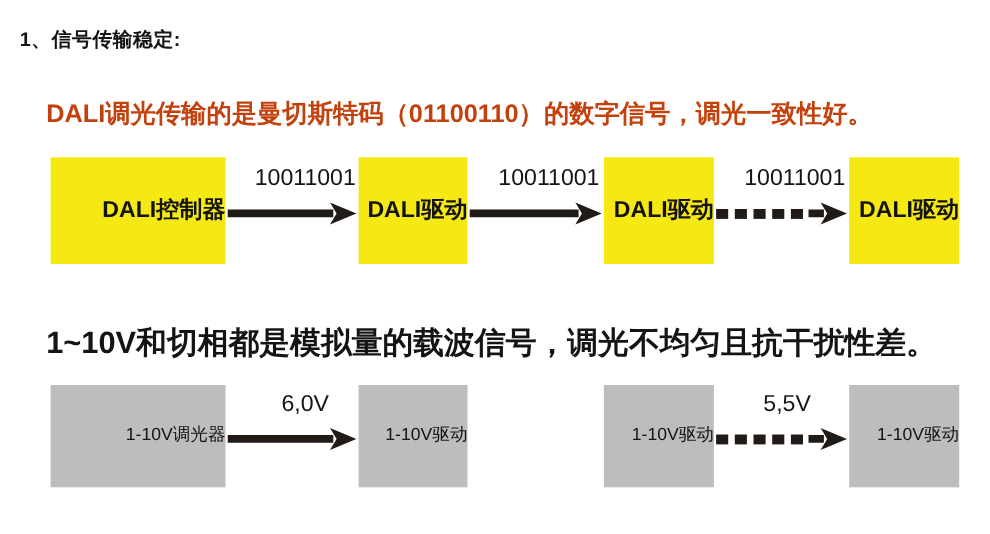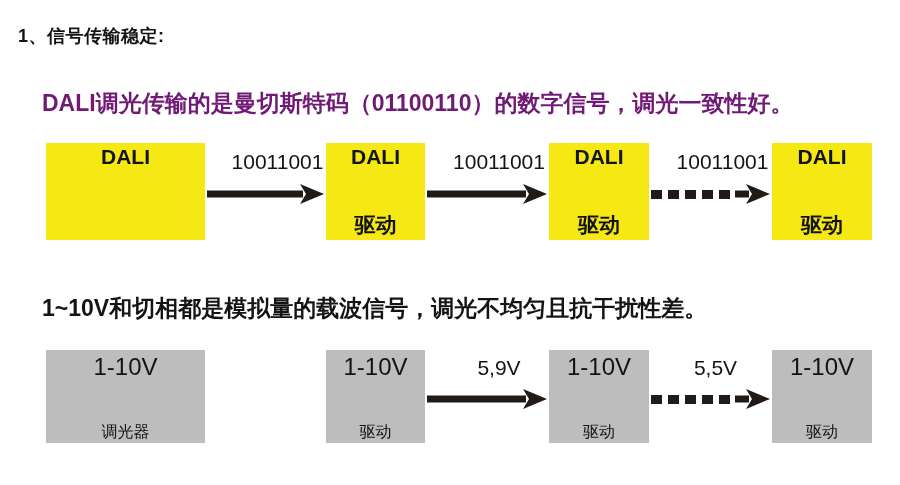--- a/index.html
+++ b/index.html
@@ -33,51 +33,50 @@
     color: #141414;
     white-space: nowrap;
   }
 
   .heading-blue {
     position: absolute;
     left: 42px;
     top: 88px;
     font-size: 23px;
     font-weight: 600;
-    color: #701a75;
+    color: #c2410c;
     white-space: nowrap;
   }
 
   .heading-sub {
     position: absolute;
     left: 42px;
     top: 293px;
-    font-size: 23px;
+    font-size: 28px;
     font-weight: 700;
     color: #141414;
     white-space: nowrap;
   }
 
   
   .flow-row {
     position: absolute;
     left: 0;
     width: 900px;
     height: 100px;
   }
   .flow-row.dali { top: 143px; }
   .flow-row.analog { top: 350px; }
 
   .node {
     position: absolute;
     top: 0;
     display: flex;
-    flex-direction: column;
     align-items: center;
-    justify-content: space-between;
+    justify-content: flex-end;
     box-sizing: border-box;
   }
   .node .line1,
   .node .line2 {
     display: block;
     line-height: 1.38;
     white-space: nowrap;
     text-align: center;
   }
 
@@ -94,21 +93,21 @@
   .flow-row.dali .node.n1 { left: 326px; width: 99px; }
   .flow-row.dali .node.n2 { left: 549px; width: 100px; }
   .flow-row.dali .node.n3 { left: 772px; width: 100px; }
 
   
   .flow-row.analog .node {
     background: #BDBDBD;
     height: 93px;
     color: #131313;
   }
-  .flow-row.analog .node .line1 { font-size: 24px; font-weight: 500; }
+  .flow-row.analog .node .line1 { font-size: 16px; font-weight: 500; }
   .flow-row.analog .node .line2 { font-size: 16px; font-weight: 500; }
 
   .flow-row.analog .node.n0 { left: 46px;  width: 159px; }
   .flow-row.analog .node.n1 { left: 326px; width: 99px; }
   .flow-row.analog .node.n2 { left: 549px; width: 100px; }
   .flow-row.analog .node.n3 { left: 772px; width: 100px; }
 
   
   .connector {
     position: absolute;
@@ -153,20 +152,21 @@
 <div class="slide">
 
   <div class="heading-main">1、信号传输稳定:</div>
 
   <div class="heading-blue">DALI调光传输的是曼切斯特码（01100110）的数字信号，调光一致性好。</div>
 
   <div class="flow-row dali">
 
     <div class="node n0">
       <span class="line1">DALI</span>
+      <span class="line2">控制器</span>
     </div>
 
     <div class="connector c0">
       <span class="conn-label">10011001</span>
       <svg width="121" height="26" viewBox="0 0 121 26">
         <line class="arrow-stroke" x1="2" y1="13" x2="98" y2="13"></line>
         <polygon class="arrow-head" points="95,3 119,13 95,23 101,13"></polygon>
       </svg>
     </div>
 
@@ -210,33 +210,33 @@
 
   <div class="heading-sub">1~10V和切相都是模拟量的载波信号，调光不均匀且抗干扰性差。</div>
 
   <div class="flow-row analog">
 
     <div class="node n0">
       <span class="line1">1-10V</span>
       <span class="line2">调光器</span>
     </div>
 
+    <div class="connector c0">
+      <span class="conn-label">6,0V</span>
+      <svg width="121" height="26" viewBox="0 0 121 26">
+        <line class="arrow-stroke" x1="2" y1="13" x2="98" y2="13"></line>
+        <polygon class="arrow-head" points="95,3 119,13 95,23 101,13"></polygon>
+      </svg>
+    </div>
 
     <div class="node n1">
       <span class="line1">1-10V</span>
       <span class="line2">驱动</span>
     </div>
 
-    <div class="connector c1">
-      <span class="conn-label">5,9V</span>
-      <svg width="124" height="26" viewBox="0 0 124 26">
-        <line class="arrow-stroke" x1="2" y1="13" x2="101" y2="13"></line>
-        <polygon class="arrow-head" points="98,3 122,13 98,23 104,13"></polygon>
-      </svg>
-    </div>
 
     <div class="node n2">
       <span class="line1">1-10V</span>
       <span class="line2">驱动</span>
     </div>
 
     <div class="connector c2">
       <span class="conn-label">5,5V</span>
       <svg width="123" height="26" viewBox="0 0 123 26">
         <rect class="dash-block" x="2" y="9" width="11" height="9"></rect>

